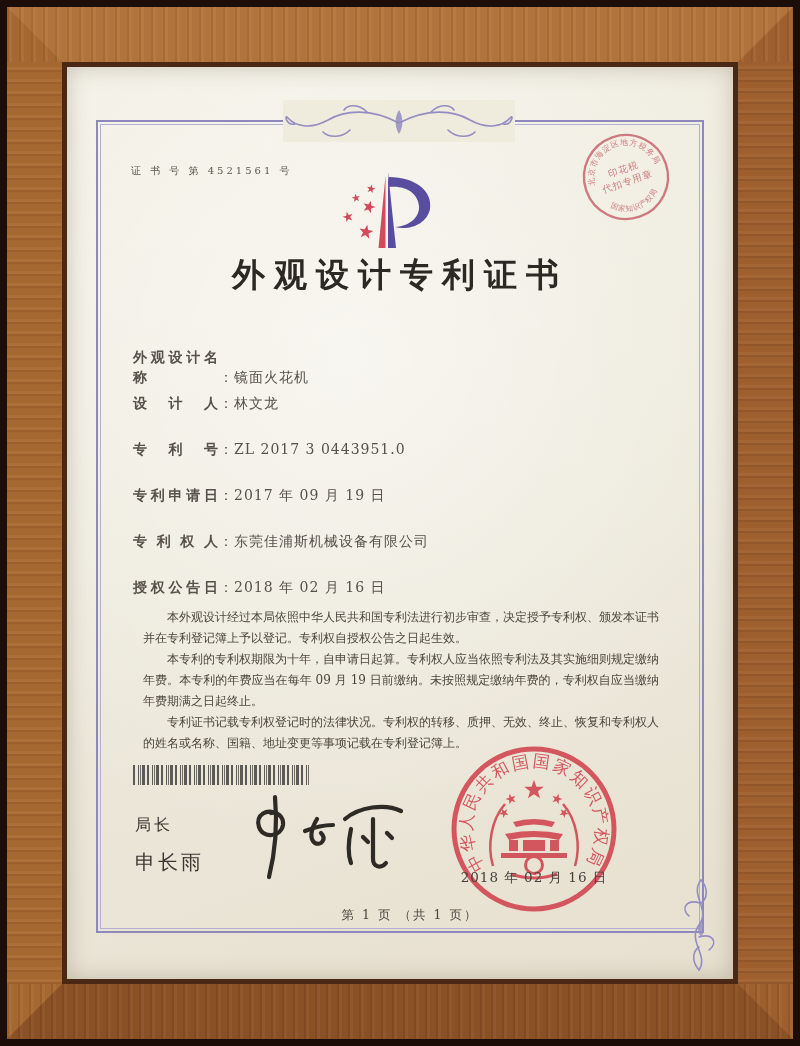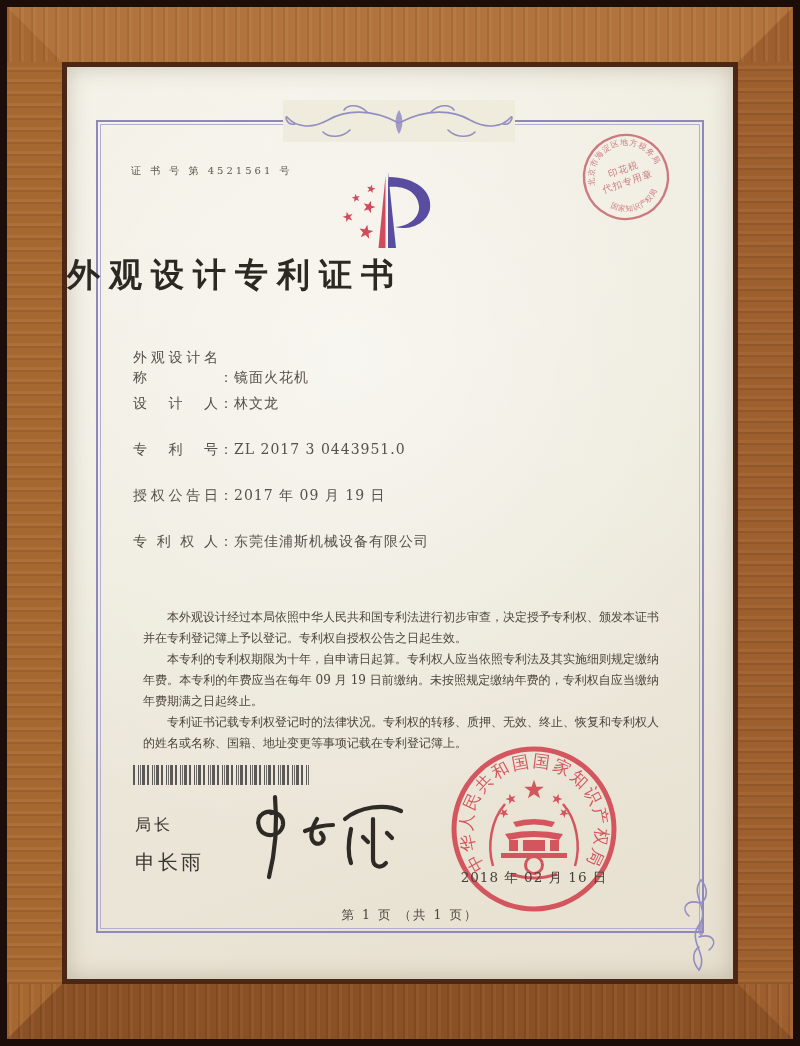--- a/index.html
+++ b/index.html
@@ -20,24 +20,24 @@
   
   .paper{position:absolute;inset:67px;
          background:radial-gradient(120% 90% at 42% 32%,rgba(255,255,255,.55),rgba(255,255,255,0) 60%),
                     linear-gradient(160deg,#f3f0e5 0%,#ece8da 55%,#e7e0d0 100%);
          box-shadow:inset 0 0 22px rgba(95,75,45,.28);}
   .cert-border{position:absolute;left:29px;right:29px;top:53px;bottom:46px;
                border:2px solid #8e89bc;}
   .cert-border-inner{position:absolute;inset:2px;border:1px solid #b3aed4;}
   
   .cert-no{position:absolute;left:64px;top:97px;font-size:10px;letter-spacing:3px;color:#5d574d;}
-  .title{position:absolute;left:0;right:0;top:186px;font-size:33px;font-weight:bold;
+  .title{position:absolute;left:0;right:0;top:186px;text-align:center;font-size:33px;font-weight:bold;
          letter-spacing:9px;color:#2c2824;}
   .row{position:absolute;left:66px;font-size:14px;color:#57514a;letter-spacing:1px;line-height:20px;}
-  .flabel{display:inline-block;width:86px;text-align:justify;text-align-last:justify;}
+  .flabel{display:inline-block;width:86px;text-align:justify;text-align-last:justify;font-weight:bold;}
   .paras{position:absolute;left:64px;right:74px;top:540px;font-size:12px;line-height:21px;
          color:#4d463e;text-align:justify;margin-left:12px;}
   .paras p{margin:0;text-indent:2em;}
   .barcode{position:absolute;left:66px;top:698px;width:176px;height:20px;opacity:.82;
      background:repeating-linear-gradient(90deg,#3c3c3c 0 2px,transparent 2px 5px,#3c3c3c 5px 6px,transparent 6px 9px,#3c3c3c 9px 12px,transparent 12px 14px),
                 repeating-linear-gradient(90deg,rgba(55,55,55,.85) 0 1px,transparent 1px 7px);}
   .signer-title{position:absolute;left:68px;top:748px;font-size:16px;letter-spacing:3px;color:#3a3632;}
   .signer-name{position:absolute;left:68px;top:782px;font-size:20px;letter-spacing:3px;color:#3a3632;}
   .signature{position:absolute;left:150px;top:718px;width:200px;height:95px;}
   .seal{position:absolute;left:382px;top:677px;width:170px;height:170px;opacity:.88;}
@@ -125,22 +125,23 @@
       </text>
       <text x="55" y="50" text-anchor="middle" font-size="9.5" letter-spacing="1" fill="#c1545e">印花税</text>
       <text x="55" y="63" text-anchor="middle" font-size="9.5" letter-spacing="1" fill="#c1545e">代扣专用章</text>
     </svg>
 
     <div class="title">外观设计专利证书</div>
 
     <div class="row" style="top:280px"><span class="flabel">外观设计名称</span><span>：</span><span>镜面火花机</span></div>
     <div class="row" style="top:326px"><span class="flabel">设计人</span><span>：</span><span>林文龙</span></div>
     <div class="row" style="top:372px"><span class="flabel">专利号</span><span>：</span><span>ZL 2017 3 0443951.0</span></div>
-    <div class="row" style="top:418px"><span class="flabel">授权公告日</span><span>：</span><span>2017 年 09 月 19 日</span></div>
+    <div class="row" style="top:418px"><span class="flabel">专利申请日</span><span>：</span><span>2017 年 09 月 19 日</span></div>
     <div class="row" style="top:464px"><span class="flabel">专利权人</span><span>：</span><span>东莞佳浦斯机械设备有限公司</span></div>
+    <div class="row" style="top:510px"><span class="flabel">授权公告日</span><span>：</span><span>2018 年 02 月 16 日</span></div>
 
     <div class="paras">
       <p>本外观设计经过本局依照中华人民共和国专利法进行初步审查，决定授予专利权、颁发本证书并在专利登记簿上予以登记。专利权自授权公告之日起生效。</p>
       <p>本专利的专利权期限为十年，自申请日起算。专利权人应当依照专利法及其实施细则规定缴纳年费。本专利的年费应当在每年 09 月 19 日前缴纳。未按照规定缴纳年费的，专利权自应当缴纳年费期满之日起终止。</p>
       <p>专利证书记载专利权登记时的法律状况。专利权的转移、质押、无效、终止、恢复和专利权人的姓名或名称、国籍、地址变更等事项记载在专利登记簿上。</p>
     </div>
 
     <div class="barcode"></div>
 
     <div class="signer-title">局长</div>

